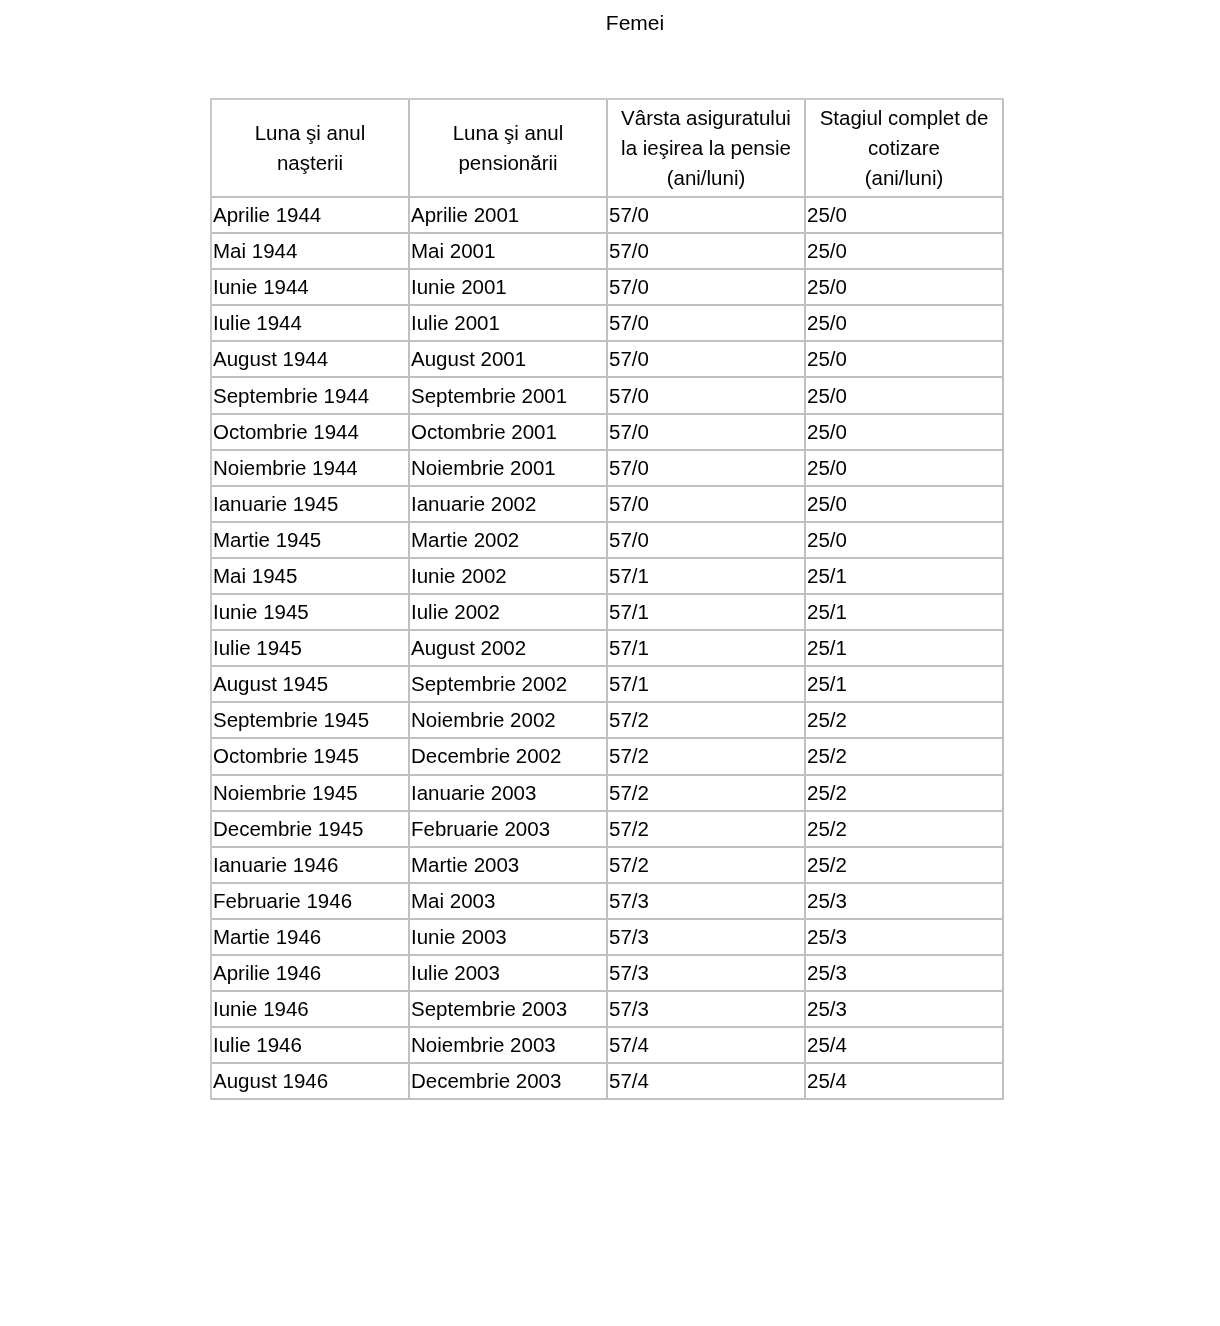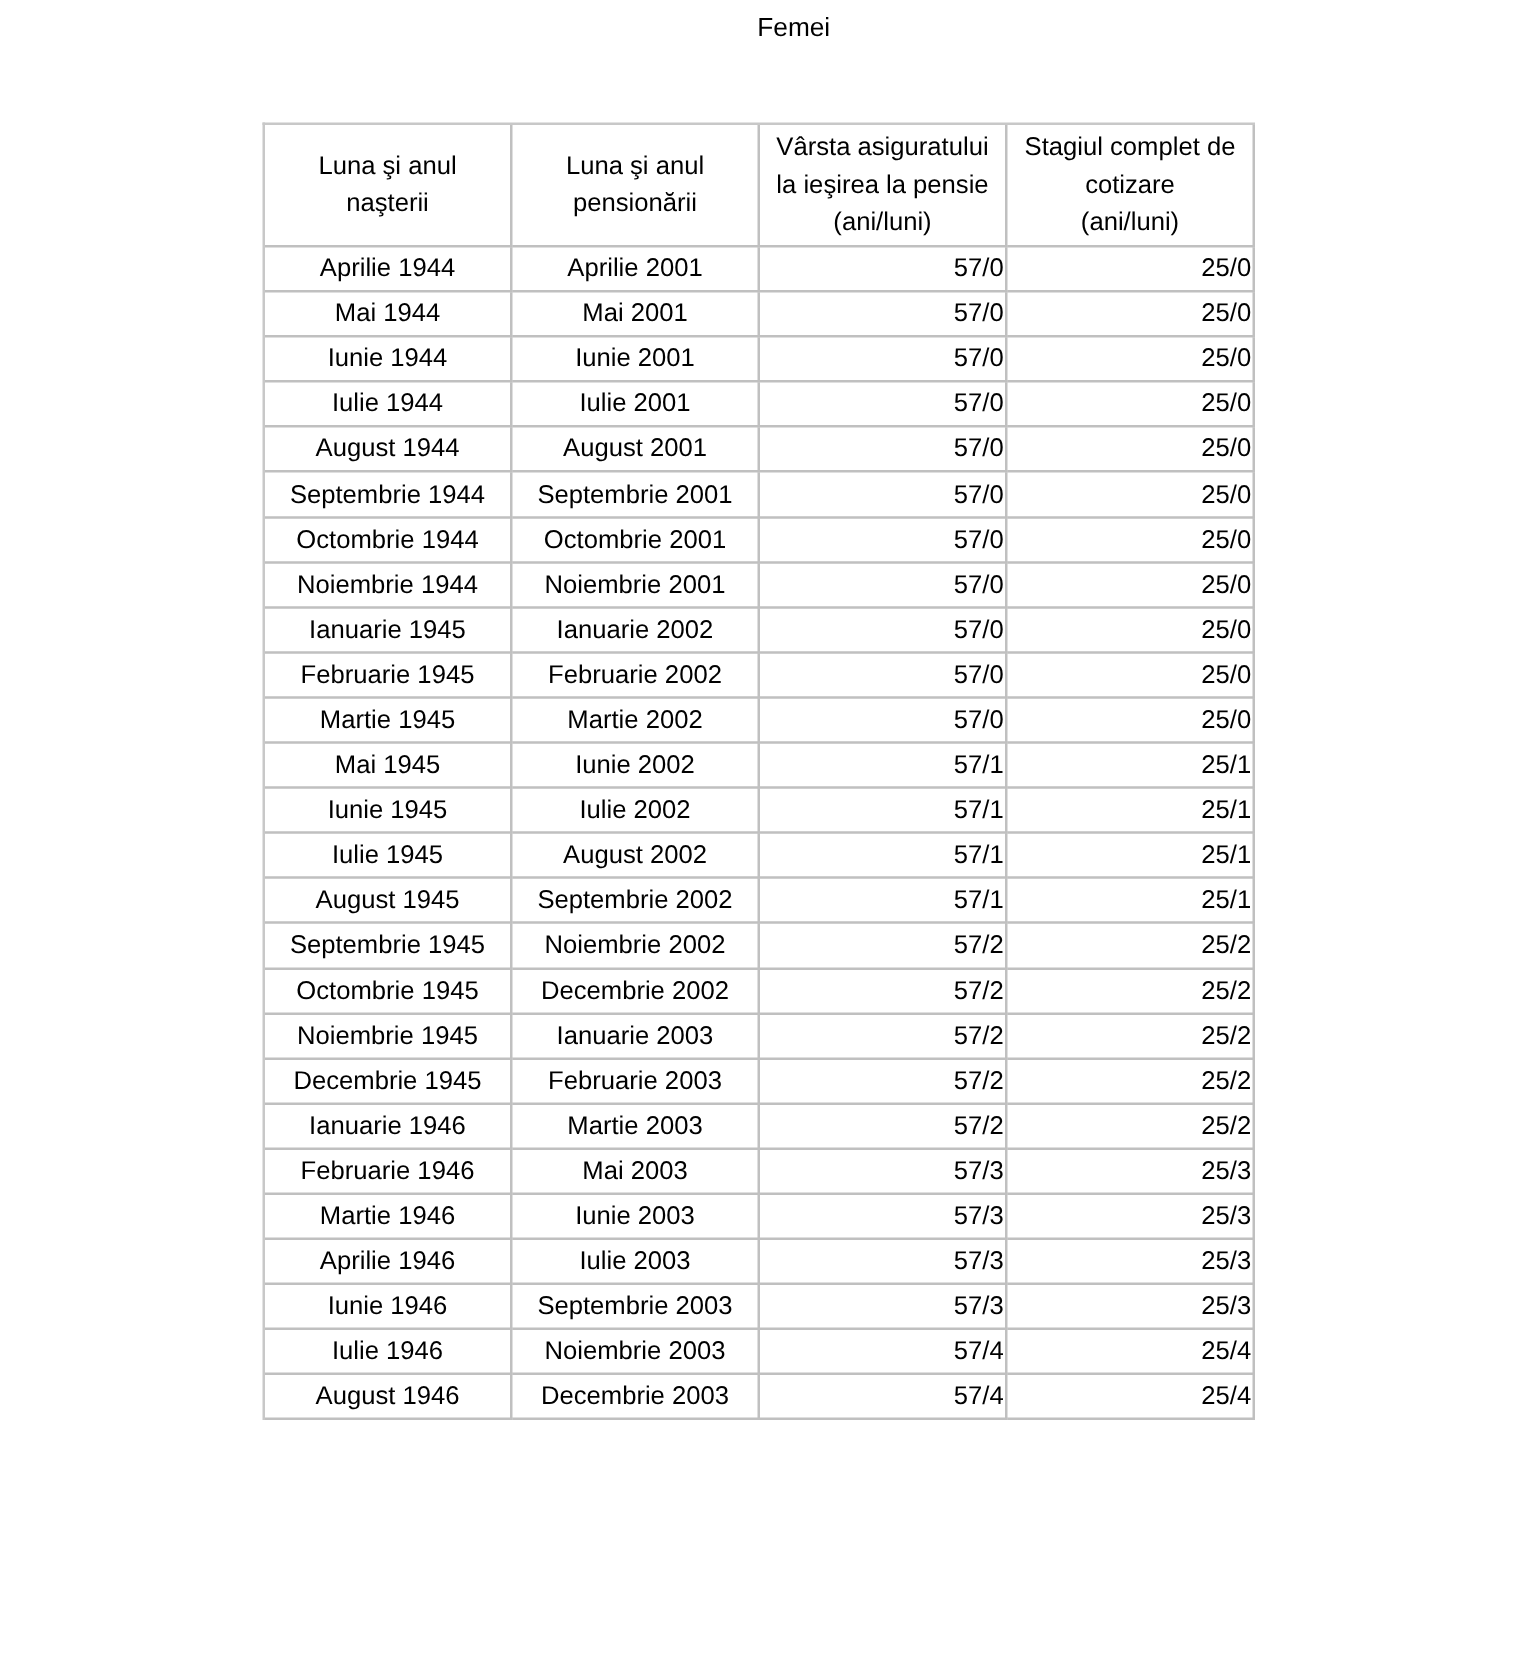--- a/index.html
+++ b/index.html
@@ -44,22 +44,22 @@
       text-align: center;
       vertical-align: middle;
     }
     table.grid td {
       height: 36.1px;
       line-height: 32px;
       vertical-align: middle;
     }
     col.c1, col.c2, col.c3 { width: 198px; }
     col.c4 { width: 198px; }
-    td.left { text-align: center; }
-    td.center { text-align: right; }
+    td.left { text-align: left; }
+    td.center { text-align: left; }
   </style>
 </head>
 <body>
 
 <div class="title">Femei</div>
 
 <table class="grid">
   <colgroup>
     <col class="c1">
       <col class="c2">
@@ -137,26 +137,20 @@
         <td class="center">57/0</td>
         <td class="center">25/0</td>
       </tr>
       <tr>
         <td class="left">Ianuarie 1945</td>
         <td class="left">Ianuarie 2002</td>
         <td class="center">57/0</td>
         <td class="center">25/0</td>
       </tr>
       <tr>
-        <td class="left">Februarie 1945</td>
-        <td class="left">Februarie 2002</td>
-        <td class="center">57/0</td>
-        <td class="center">25/0</td>
-      </tr>
-      <tr>
         <td class="left">Martie 1945</td>
         <td class="left">Martie 2002</td>
         <td class="center">57/0</td>
         <td class="center">25/0</td>
       </tr>
       <tr>
         <td class="left">Mai 1945</td>
         <td class="left">Iunie 2002</td>
         <td class="center">57/1</td>
         <td class="center">25/1</td>

